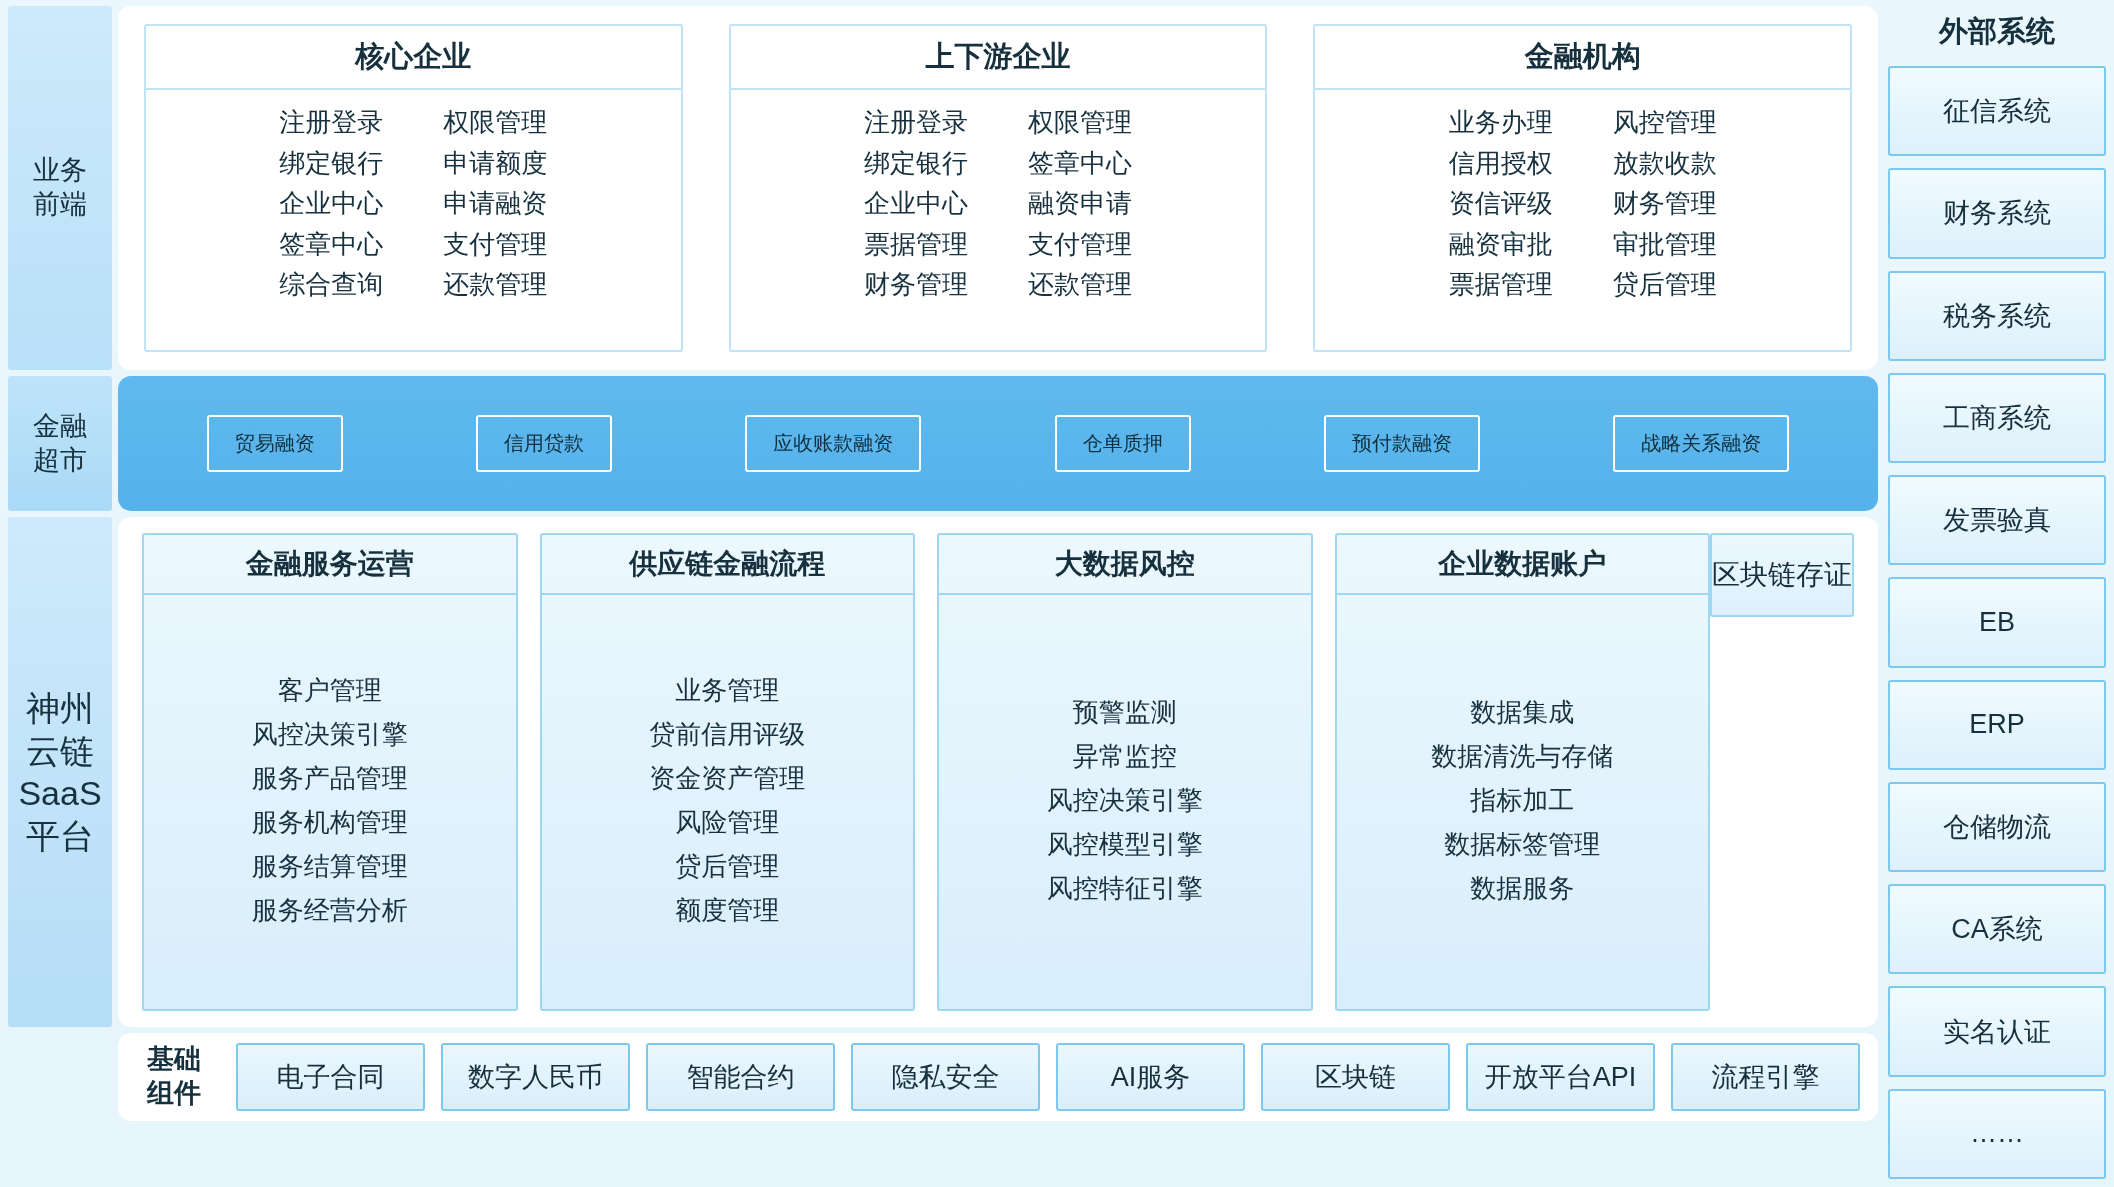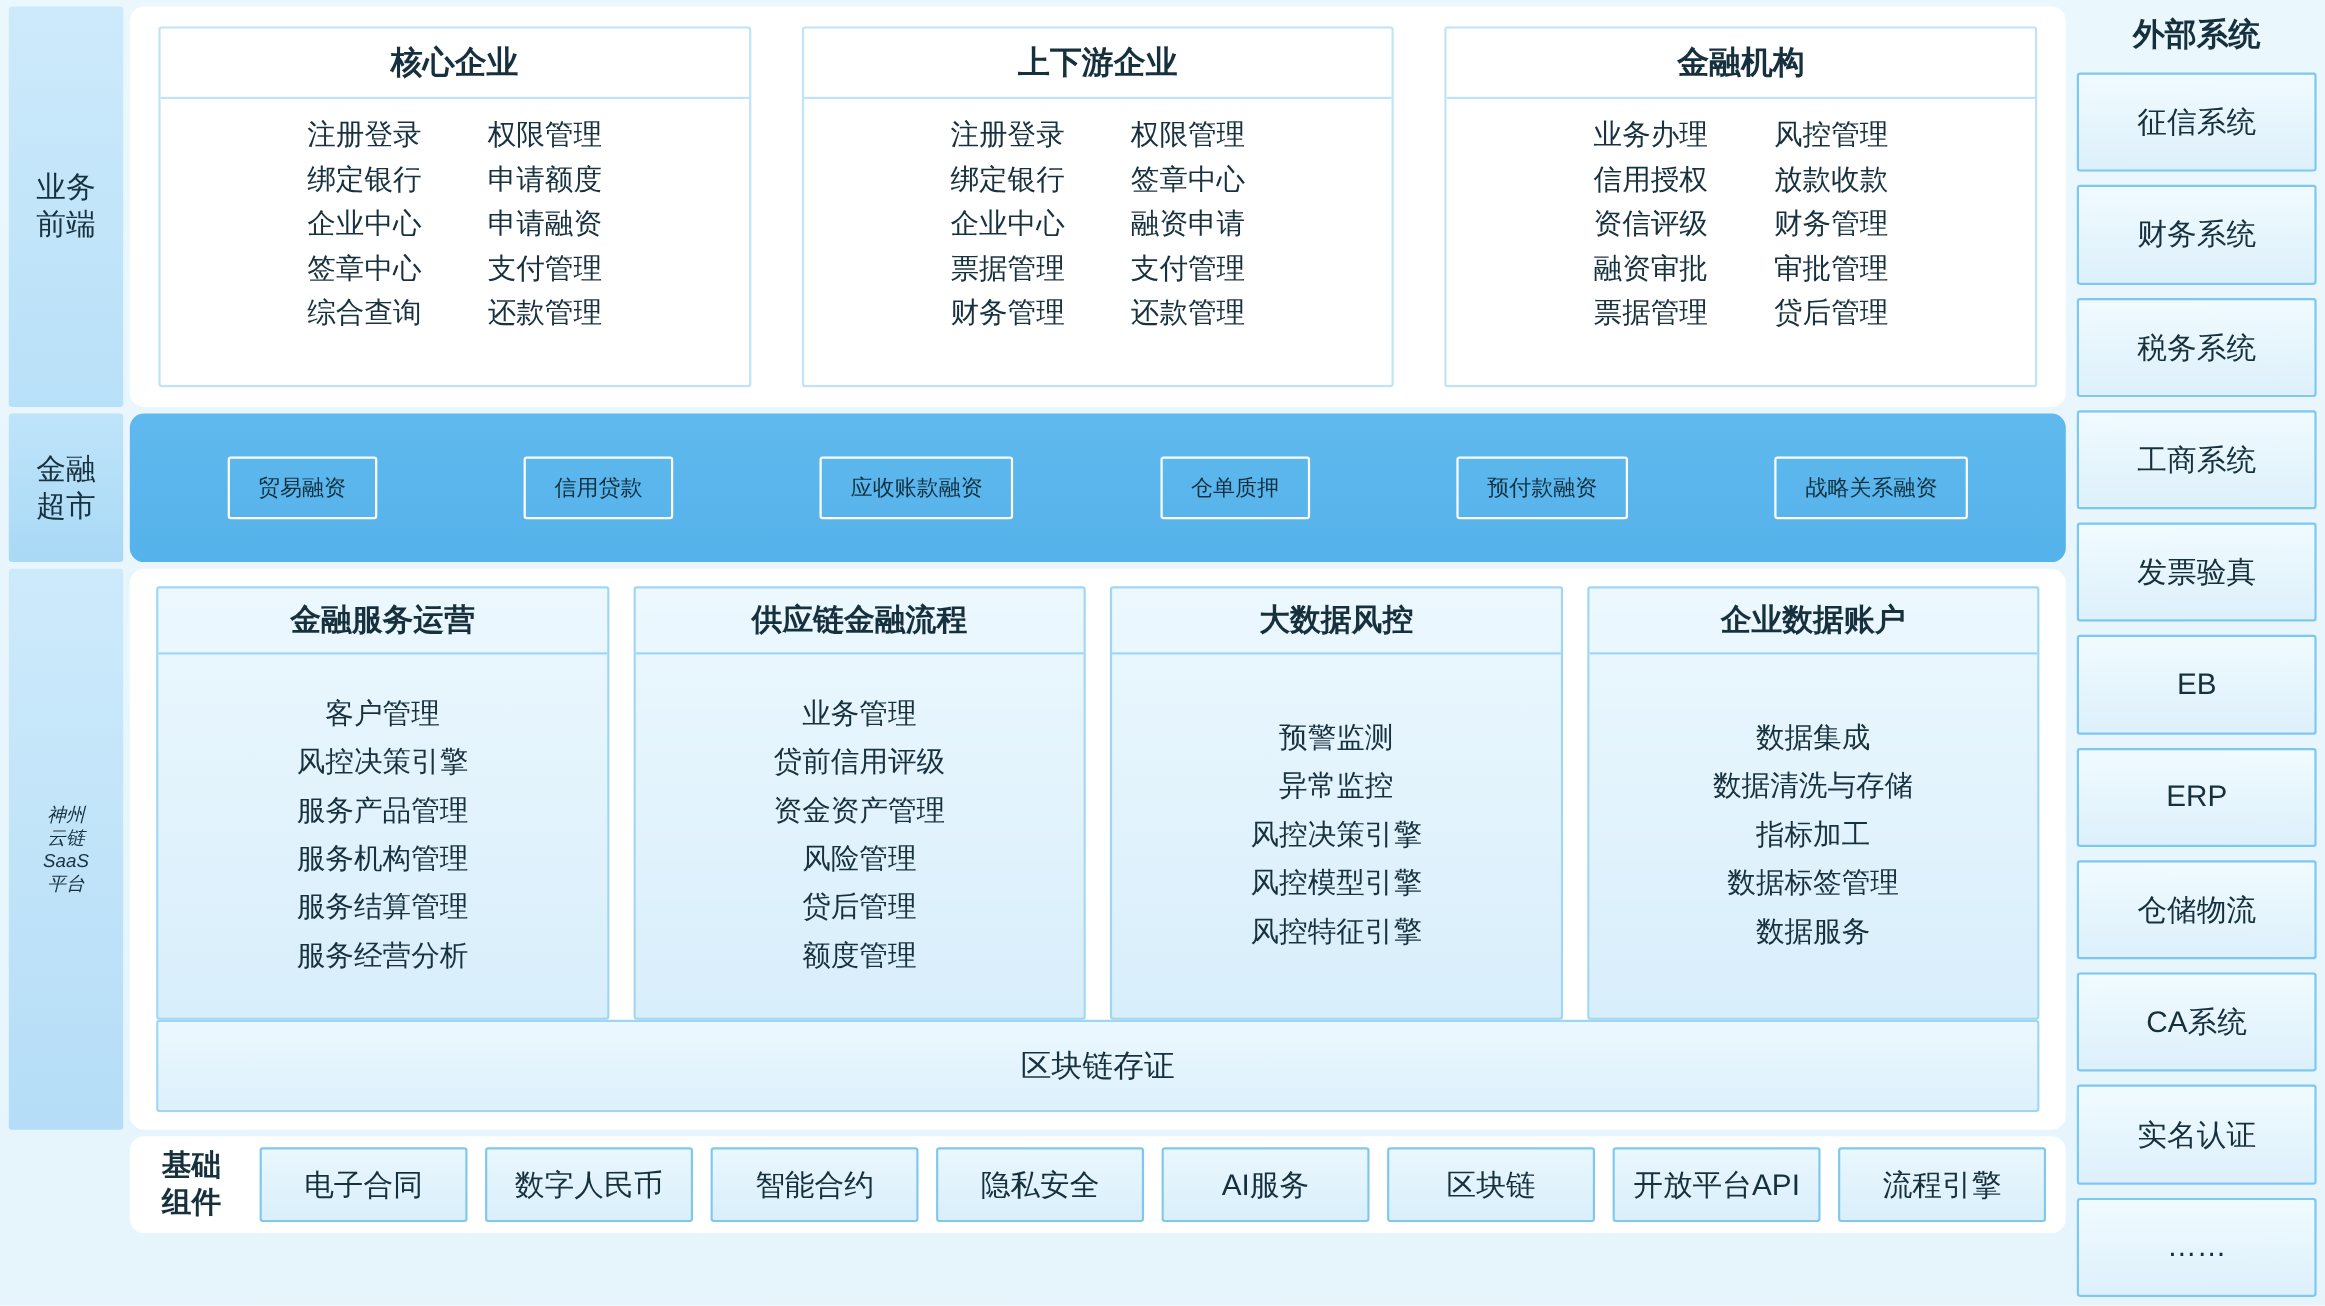--- a/index.html
+++ b/index.html
@@ -138,29 +138,28 @@
   }
 
   
   .band-saas {
     height: 510px;
   }
   .saas-label {
     background: linear-gradient(180deg,#cdeafb 0%, #b5ddf7 100%);
     border-radius: 3px;
     margin-right: 6px;
-    font-size: 17px;
-    font-style: italic;
+    font-size: 34px;
   }
   .saas-body {
     background: #ffffff;
     padding: 16px 24px 16px 24px;
     box-sizing: border-box;
     display: flex;
-    flex-direction: column;
+    flex-direction: row;
   }
   .saas-cards {
     flex: 1;
     display: flex;
     flex-direction: row;
     gap: 22px;
   }
   .saas-card {
     flex: 1;
     border: 2px solid #9fd7f3;

